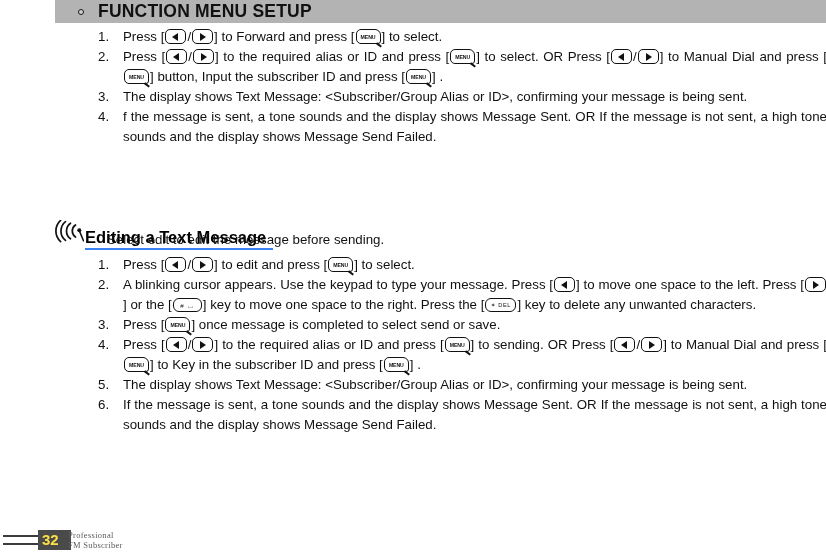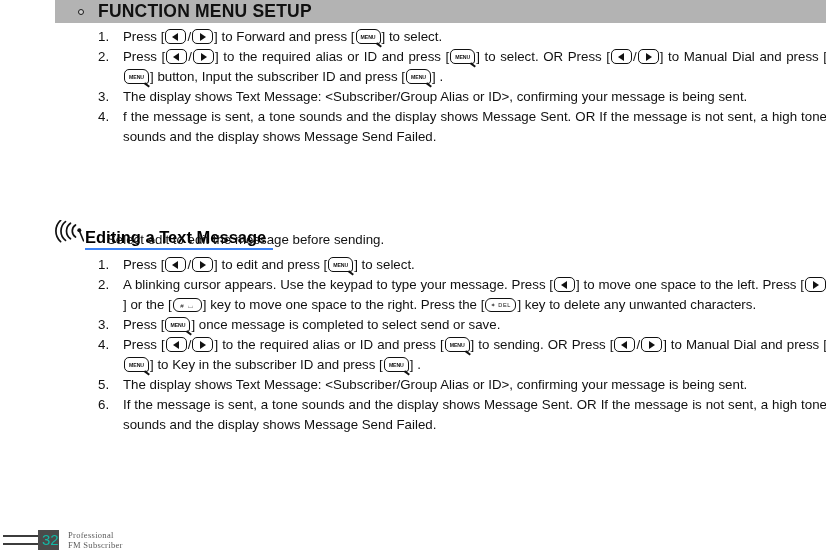--- a/index.html
+++ b/index.html
@@ -214,25 +214,25 @@
     bottom: 11px;
     width: 38px;
     height: 2.5px;
     background: #3c3c3c;
   }
   .footer-pagebox {
     position: absolute;
     left: 38px;
     bottom: 6px;
     background: #4a4a4a;
-    color: #14b8a6;
+    color: #fde047;
     font-size: 15px;
-    font-weight: normal;
+    font-weight: bold;
     font-family: "Liberation Sans", sans-serif;
-    padding: 1px 0 2px 4px;
+    padding: 1px 12px 2px 4px;
     line-height: 17px;
   }
   .footer-brand {
     position: absolute;
     left: 68px;
     bottom: 6px;
     font-family: "Liberation Serif", serif;
     font-size: 8.5px;
     line-height: 10px;
     color: #5a5a5a;

